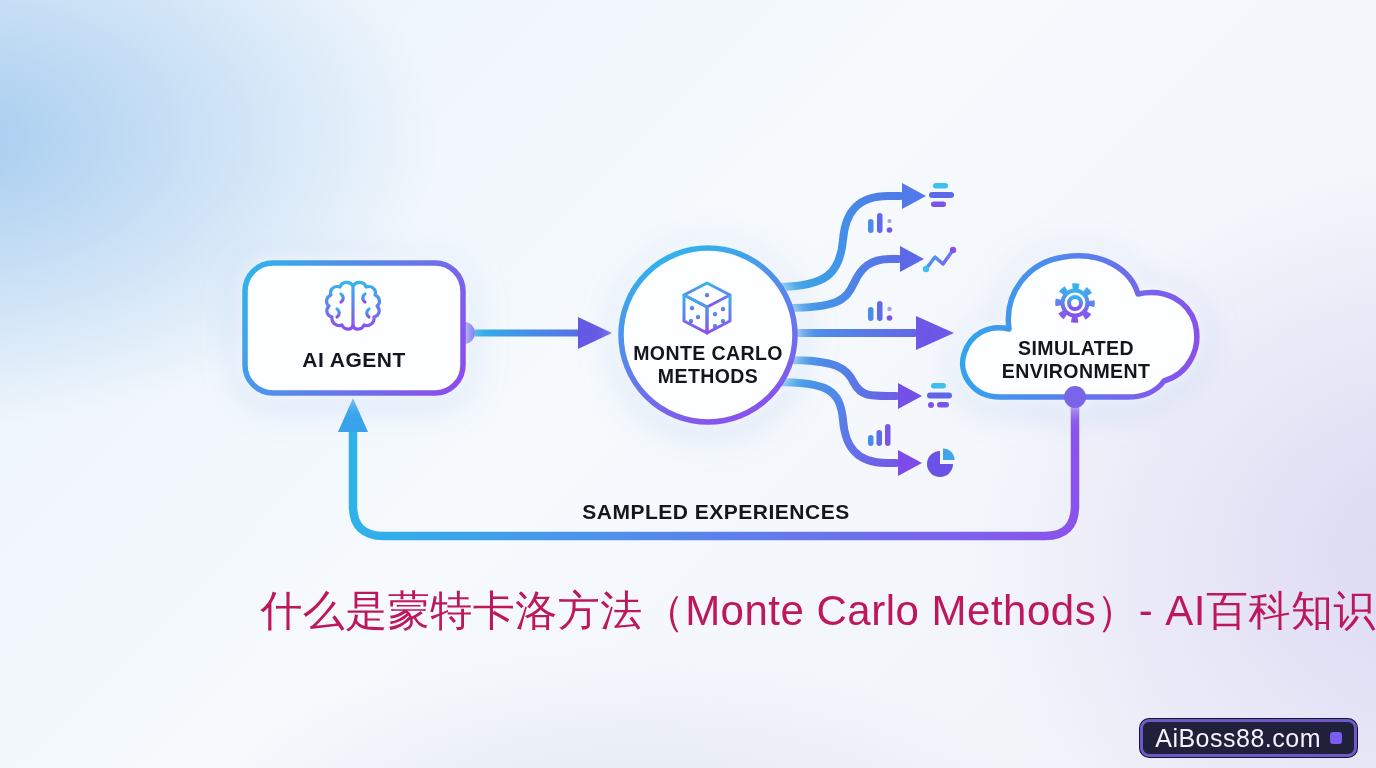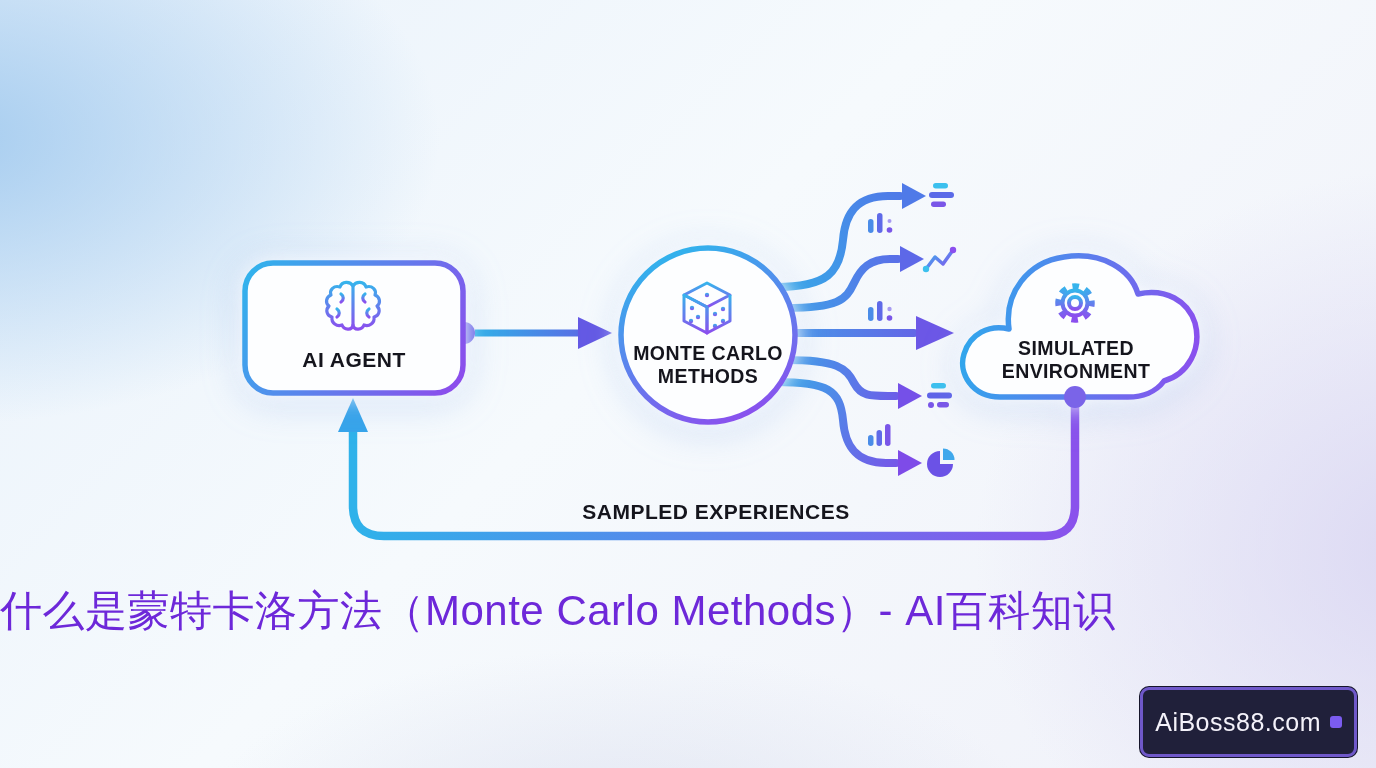--- a/index.html
+++ b/index.html
@@ -9,27 +9,27 @@
     background:
       radial-gradient(900px 520px at -4% 18%, rgba(158,200,238,.9), rgba(158,200,238,0) 55%),
       radial-gradient(760px 640px at 104% 72%, rgba(216,212,242,.85), rgba(216,212,242,0) 60%),
       radial-gradient(700px 300px at 45% 108%, rgba(206,212,232,.45), rgba(206,212,232,0) 60%),
       linear-gradient(135deg,#e9f2fb 0%,#f6fafd 45%,#f0f1f9 100%);
   }
   .stage{position:absolute;inset:0;padding-left:28px;}
   svg text{font-family:"Liberation Sans","DejaVu Sans",sans-serif;font-weight:bold;fill:#15151d;}
   .glow{filter:drop-shadow(0 0 10px rgba(255,255,255,.95)) drop-shadow(0 5px 16px rgba(120,160,230,.28));}
   .caption{
-    position:absolute;left:0;right:0;top:583px;text-align:left;
-    font-size:42px;color:#6d28d9;letter-spacing:.5px;white-space:nowrap;
+    position:absolute;left:0;right:0;top:583px;text-align:right;
+    font-size:42px;color:#be185d;letter-spacing:.5px;white-space:nowrap;
   }
   .watermark{
     position:absolute;right:19px;bottom:11px;height:32px;
     background:#20203a;border:3px solid #6f58c9;border-radius:9px;
-    display:flex;align-items:center;padding:16px 12px;gap:9px;
+    display:flex;align-items:center;padding:0 12px;gap:9px;
     box-shadow:0 0 0 1px #15152a;
   }
   .watermark .wm-text{color:#f4f2fa;font-size:25px;letter-spacing:.5px;line-height:1;}
   .watermark .wm-square{width:12px;height:12px;background:#7b5cf0;border-radius:3px;}
 </style>
 </head>
 <body>
 
 <div class="stage">
 <svg width="1376" height="768" viewBox="0 0 1376 768">

